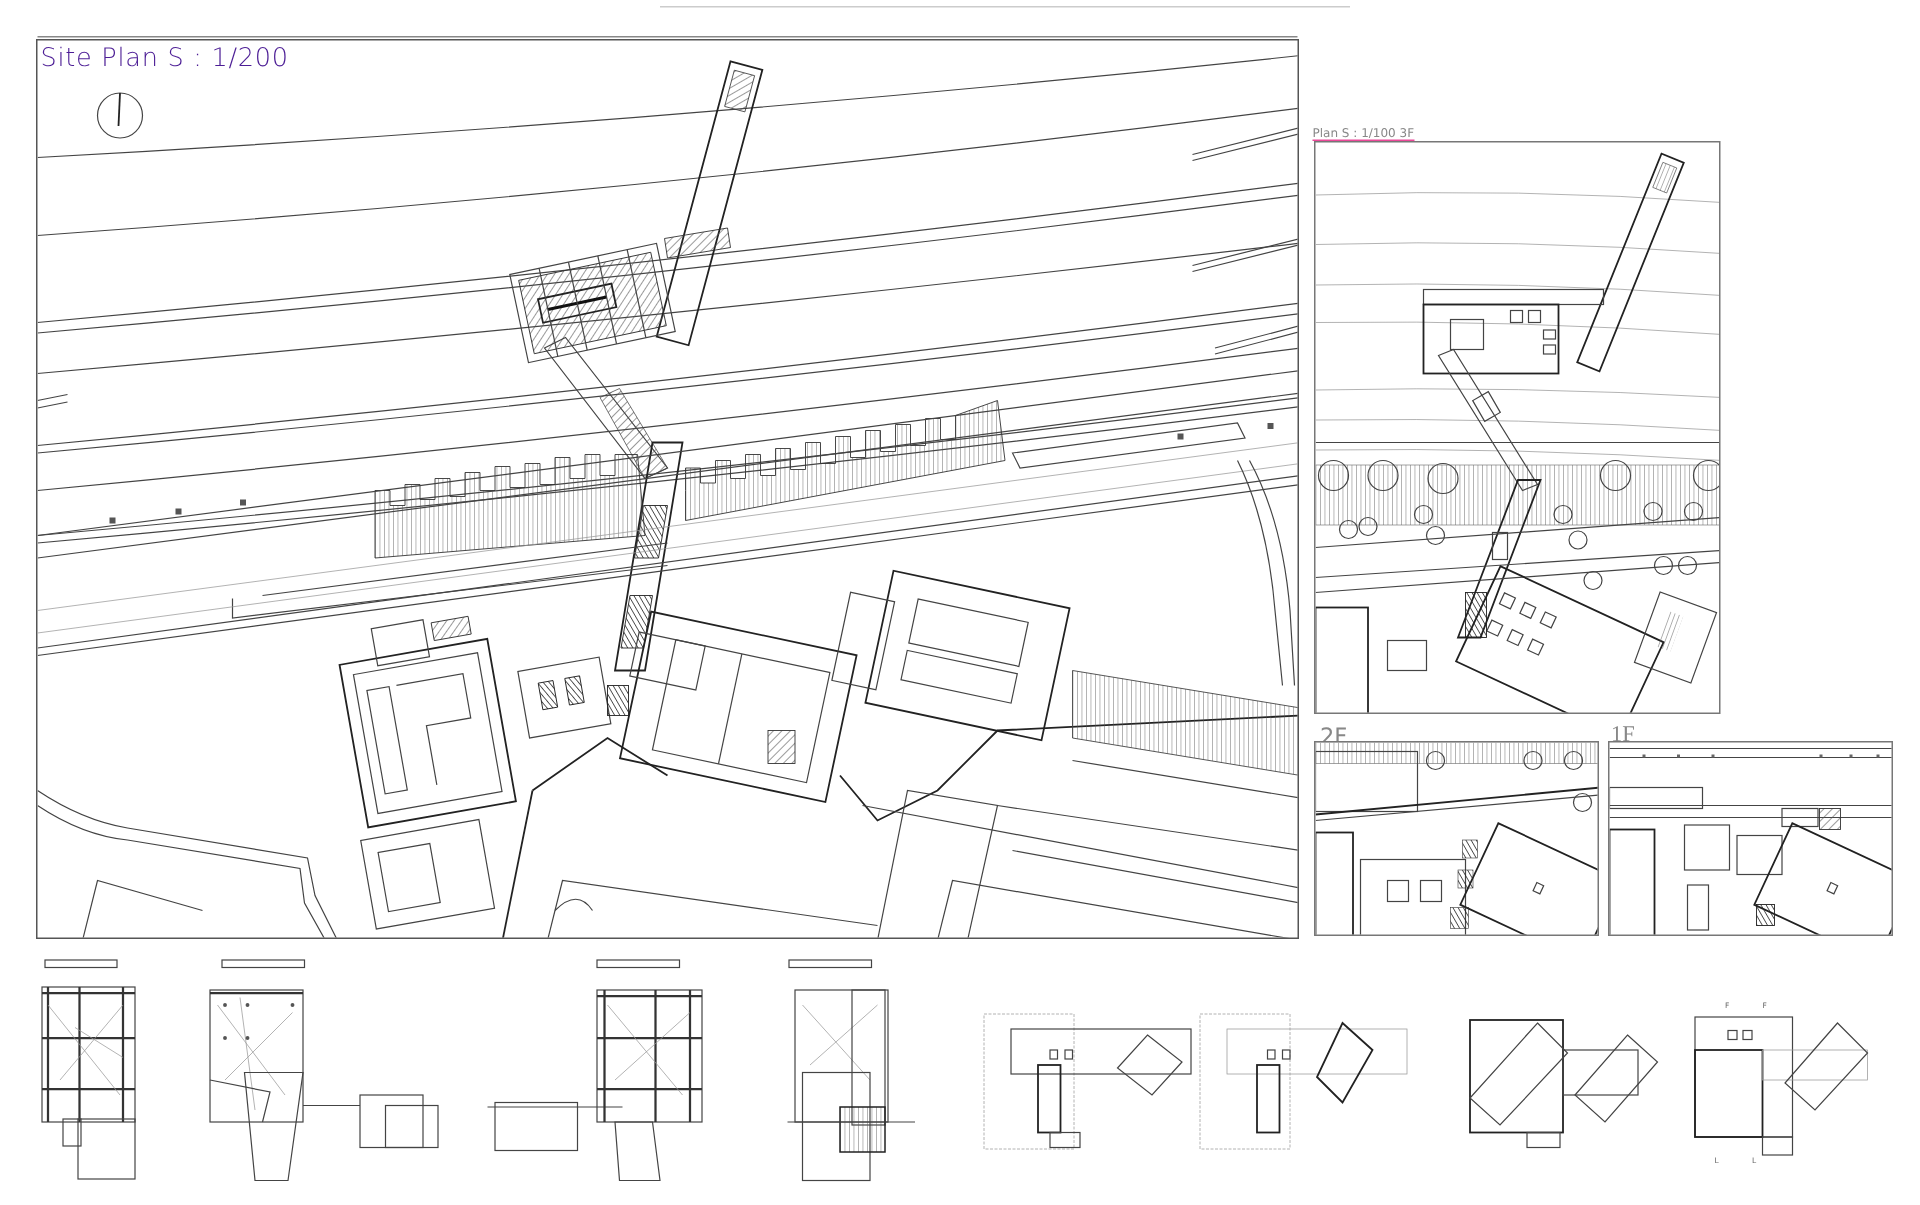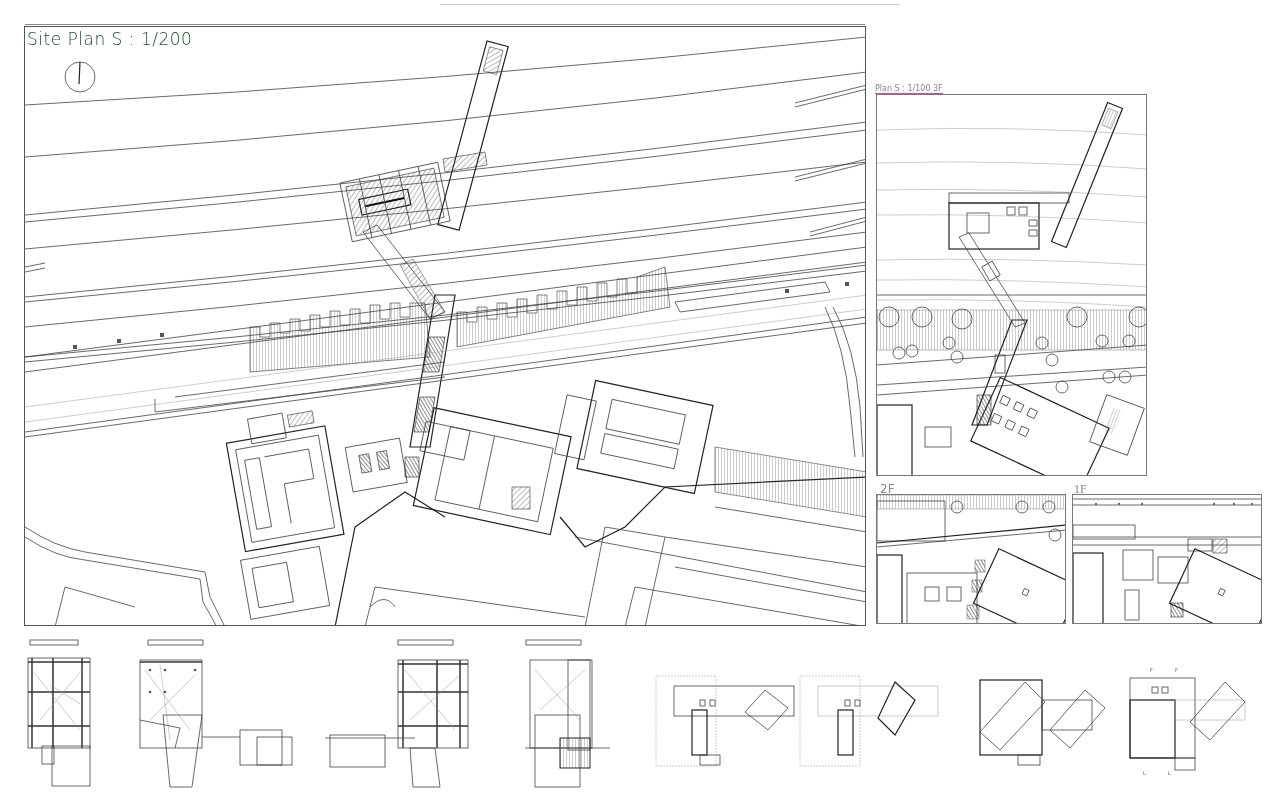--- a/index.html
+++ b/index.html
@@ -1,23 +1,23 @@
 <!DOCTYPE html>
 <html><head>
 <meta charset="utf-8">
 <style>
   html, body { margin: 0; padding: 0; background: #ffffff; }
   body { width: 1280px; height: 803px; position: relative; overflow: hidden;
          font-family: "Liberation Sans", sans-serif; color: #333; }
   .abs { position: absolute; }
   .frame { position: absolute; border: 1px solid #555; box-sizing: border-box; background: #fff; overflow: hidden; }
   .label { position: absolute; font-family: "DejaVu Sans", sans-serif; color: #666; white-space: nowrap; }
-  .site-title { left: 26px; top: 28px; font-size: 17px; letter-spacing: 0.5px; color: #14532d; font-weight: 300; }
+  .site-title { left: 26px; top: 28px; font-size: 17px; letter-spacing: 0.5px; color: #4c1d95; font-weight: 300; }
   .plan-title { font-size: 8px; color: #888; }
-  .floor-tag { font-size: 12px; color: #888; }
+  .floor-tag { font-size: 15px; color: #888; }
   svg { display: block; }
   .ln { stroke: #444; stroke-width: 0.8; fill: none; }
   .ln2 { stroke: #222; stroke-width: 1.2; fill: none; }
   .lt { stroke: #999; stroke-width: 0.5; fill: none; }
   .hatch { fill: url(#hatch); stroke: #333; stroke-width: 0.6; }
   .hatchD { fill: url(#hatchD); stroke: #222; stroke-width: 0.6; }
 </style>
 </head>
 <body>
 

